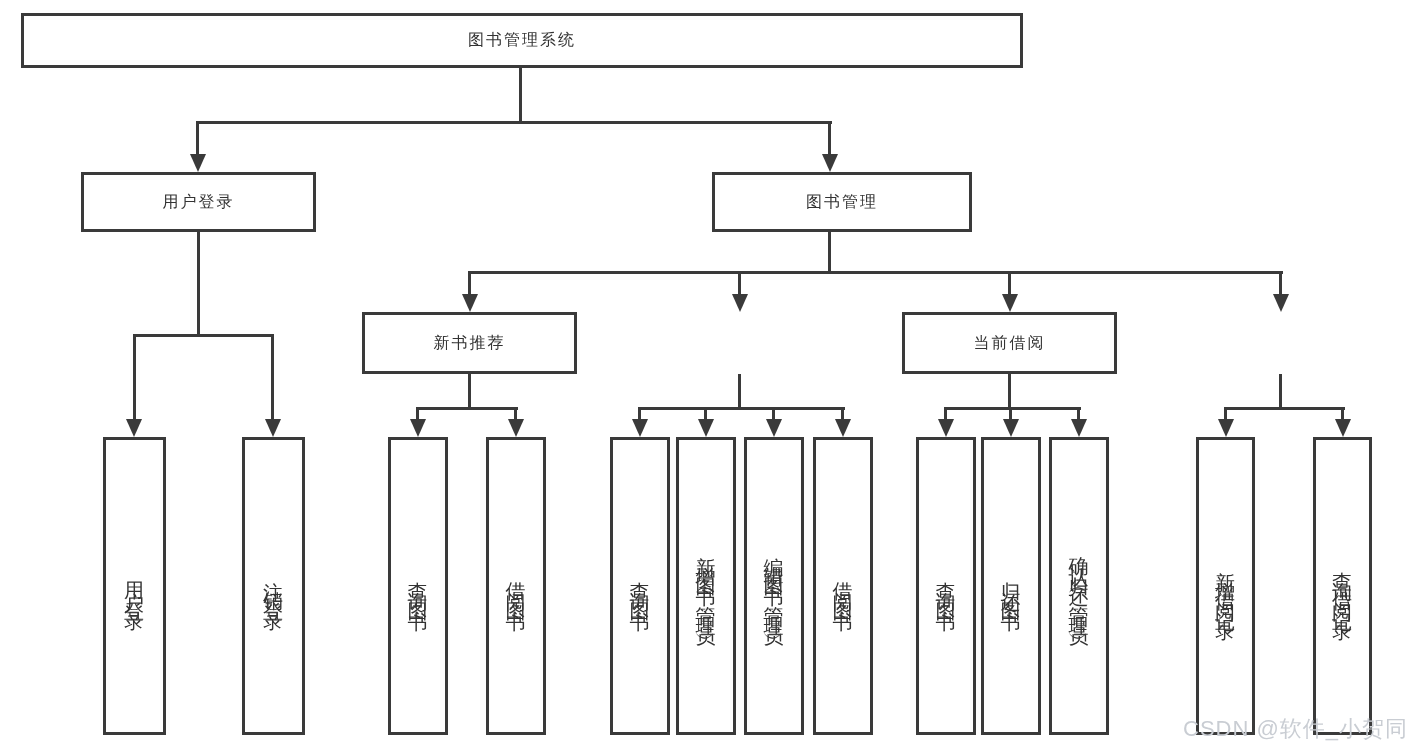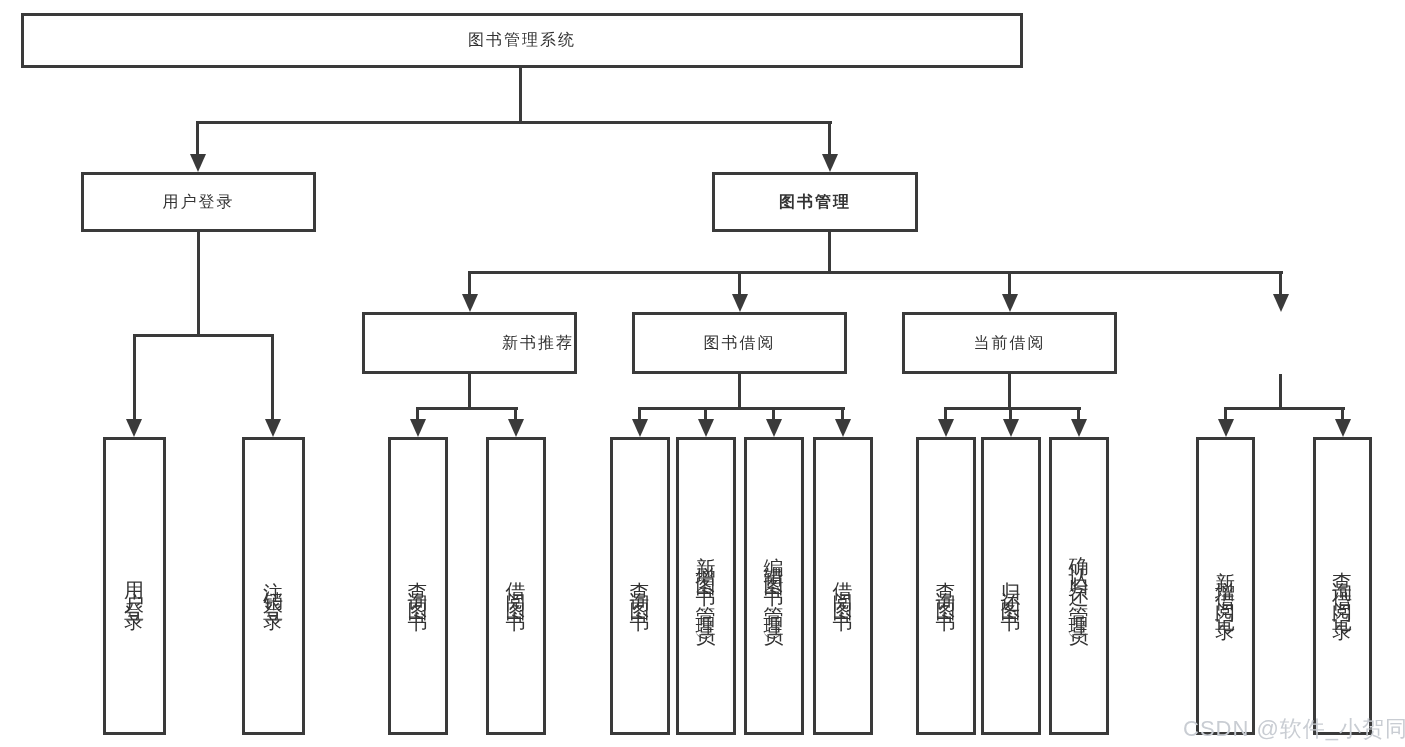--- a/index.html
+++ b/index.html
@@ -67,21 +67,21 @@
   <div class="vline" style="left:519px;top:68px;height:55px;"></div>
   <div class="hline" style="left:196px;top:121px;width:636px;"></div>
   <div class="vline" style="left:196px;top:121px;height:36px;"></div>
   <div class="arrow" style="left:190px;top:154px;"></div>
   <div class="vline" style="left:828px;top:121px;height:36px;"></div>
   <div class="arrow" style="left:822px;top:154px;"></div>
 
   <div class="box" style="left:81px;top:172px;width:235px;height:60px;">
     <span class="hlabel">用户登录</span>
   </div>
-  <div class="box" style="left:712px;top:172px;width:206px;height:60px;font-weight:bold;">
+  <div class="box" style="left:712px;top:172px;width:260px;height:60px;">
     <span class="hlabel">图书管理</span>
   </div>
 
   <div class="vline" style="left:197px;top:232px;height:105px;"></div>
   <div class="hline" style="left:133px;top:334px;width:141px;"></div>
   <div class="vline" style="left:133px;top:334px;height:87px;"></div>
   <div class="arrow" style="left:126px;top:419px;"></div>
   <div class="vline" style="left:271px;top:334px;height:87px;"></div>
   <div class="arrow" style="left:265px;top:419px;"></div>
 
@@ -89,25 +89,22 @@
   <div class="hline" style="left:468px;top:271px;width:815px;"></div>
   <div class="vline" style="left:468px;top:271px;height:26px;"></div>
   <div class="arrow" style="left:462px;top:294px;"></div>
   <div class="vline" style="left:738px;top:271px;height:26px;"></div>
   <div class="arrow" style="left:732px;top:294px;"></div>
   <div class="vline" style="left:1008px;top:271px;height:26px;"></div>
   <div class="arrow" style="left:1002px;top:294px;"></div>
   <div class="vline" style="left:1279px;top:271px;height:26px;"></div>
   <div class="arrow" style="left:1273px;top:294px;"></div>
 
-  <div class="box" style="left:362px;top:312px;width:215px;height:62px;justify-content:flex-end;">
+  <div class="box" style="left:362px;top:312px;width:215px;height:62px;">
     <span class="hlabel">新书推荐</span>
-  </div>
-  <div class="box" style="left:632px;top:312px;width:215px;height:62px;">
-    <span class="hlabel">图书借阅</span>
   </div>
   <div class="box" style="left:902px;top:312px;width:215px;height:62px;align-items:center;">
     <span class="hlabel">当前借阅</span>
   </div>
 
   <div class="vline" style="left:468px;top:374px;height:35px;"></div>
   <div class="hline" style="left:416px;top:407px;width:102px;"></div>
   <div class="vline" style="left:416px;top:407px;height:14px;"></div>
   <div class="arrow" style="left:410px;top:419px;"></div>
   <div class="vline" style="left:514px;top:407px;height:14px;"></div>

